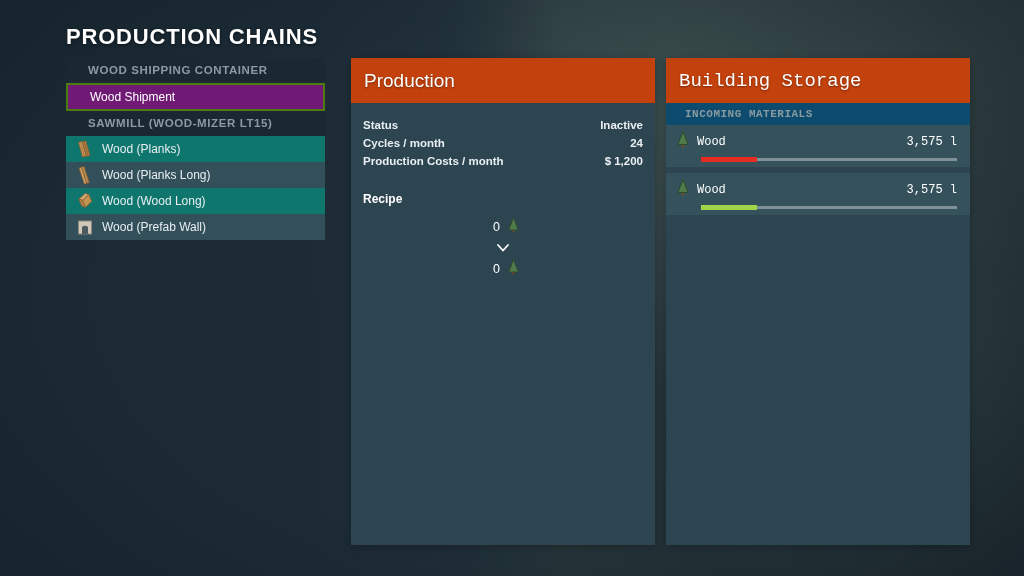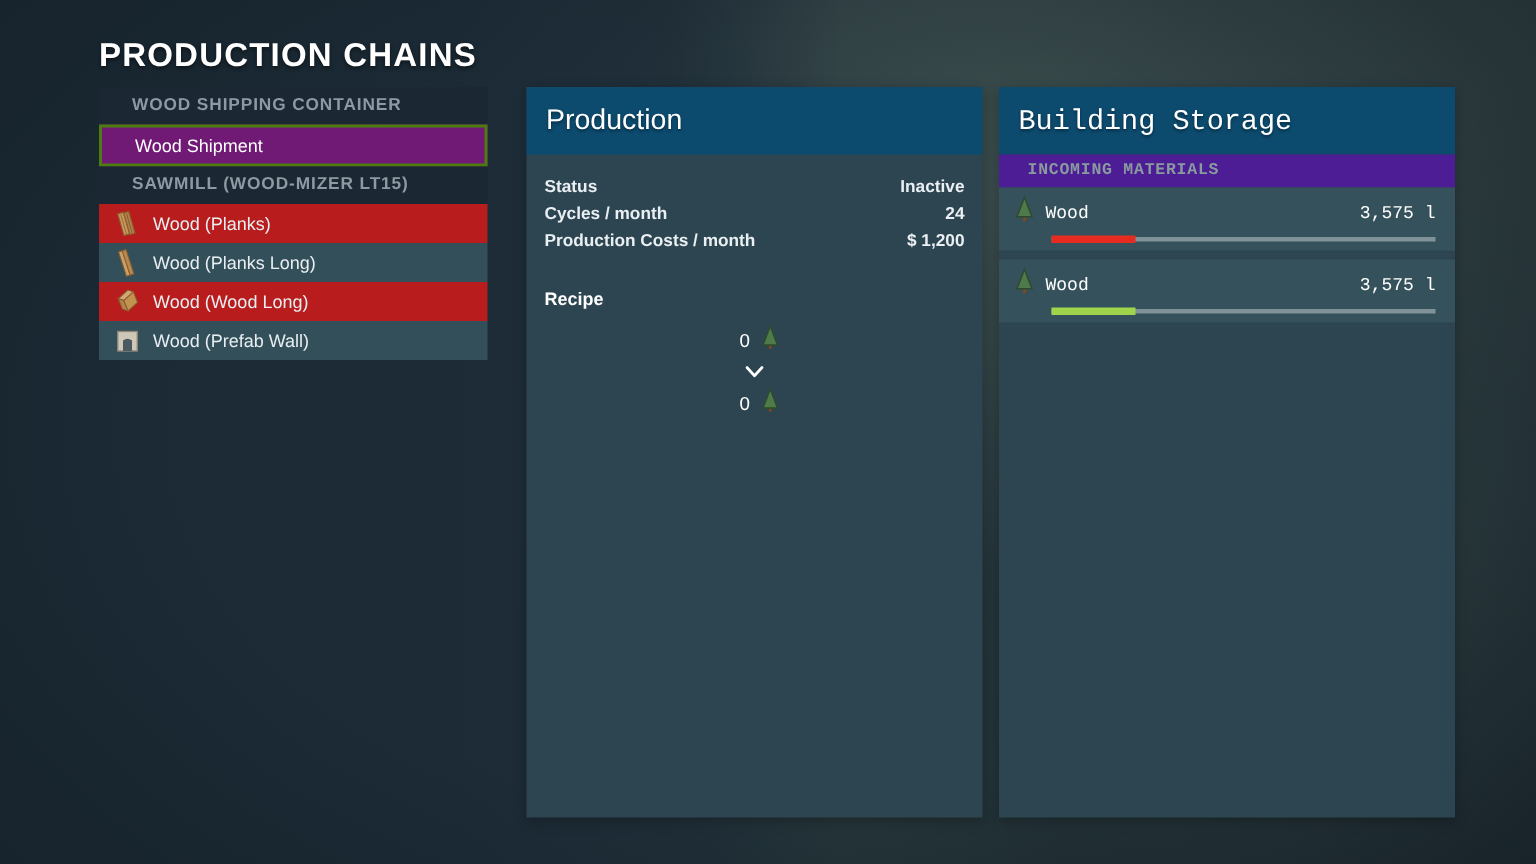--- a/index.html
+++ b/index.html
@@ -74,21 +74,21 @@
   }
   .list-row {
     height: 26px;
     display: flex;
     align-items: center;
     padding-left: 10px;
     box-sizing: border-box;
     font-size: 12px;
     color: #e8eef2;
   }
-  .list-row.even { background: #b91c1c; }
+  .list-row.even { background: #0f766e; }
   .list-row.odd  { background: #33505a; }
   .list-row.selected {
     background: #701a75;
     color: #ffffff;
     border: 2px solid #4d7c0f;
     height: 28px;
     padding-left: 22px;
     font-weight: normal;
   }
   .row-icon {
@@ -104,21 +104,21 @@
   .panel {
     position: absolute;
     top: 58px;
     background: #2d4551;
     box-shadow: 0 2px 8px rgba(0,0,0,0.25);
   }
   .panel-production { left: 351px; width: 304px; height: 487px; }
   .panel-storage    { left: 666px; width: 304px; height: 487px; font-family: Liberation Mono, monospace; }
   .panel-head {
     height: 45px;
-    background: #0c4a6e;
+    background: #c2410c;
     display: flex;
     align-items: center;
     padding-left: 13px;
     box-sizing: border-box;
   }
   .panel-head-title {
     font-size: 19px;
     color: #ffffff;
     font-weight: normal;
     text-shadow: 0 1px 2px rgba(0,0,0,0.4);
@@ -164,21 +164,21 @@
     height: 20px;
     display: flex;
     align-items: center;
     justify-content: center;
   }
 
   
   .section-header {
     height: 22px;
     line-height: 22px;
-    background: #4c1d95;
+    background: #0c4a6e;
     color: #8a9ba0;
     font-size: 11px;
     font-weight: bold;
     letter-spacing: 0.5px;
     padding-left: 19px;
     box-sizing: border-box;
     text-transform: uppercase;
   }
   .storage-row {
     background: #35525c;

